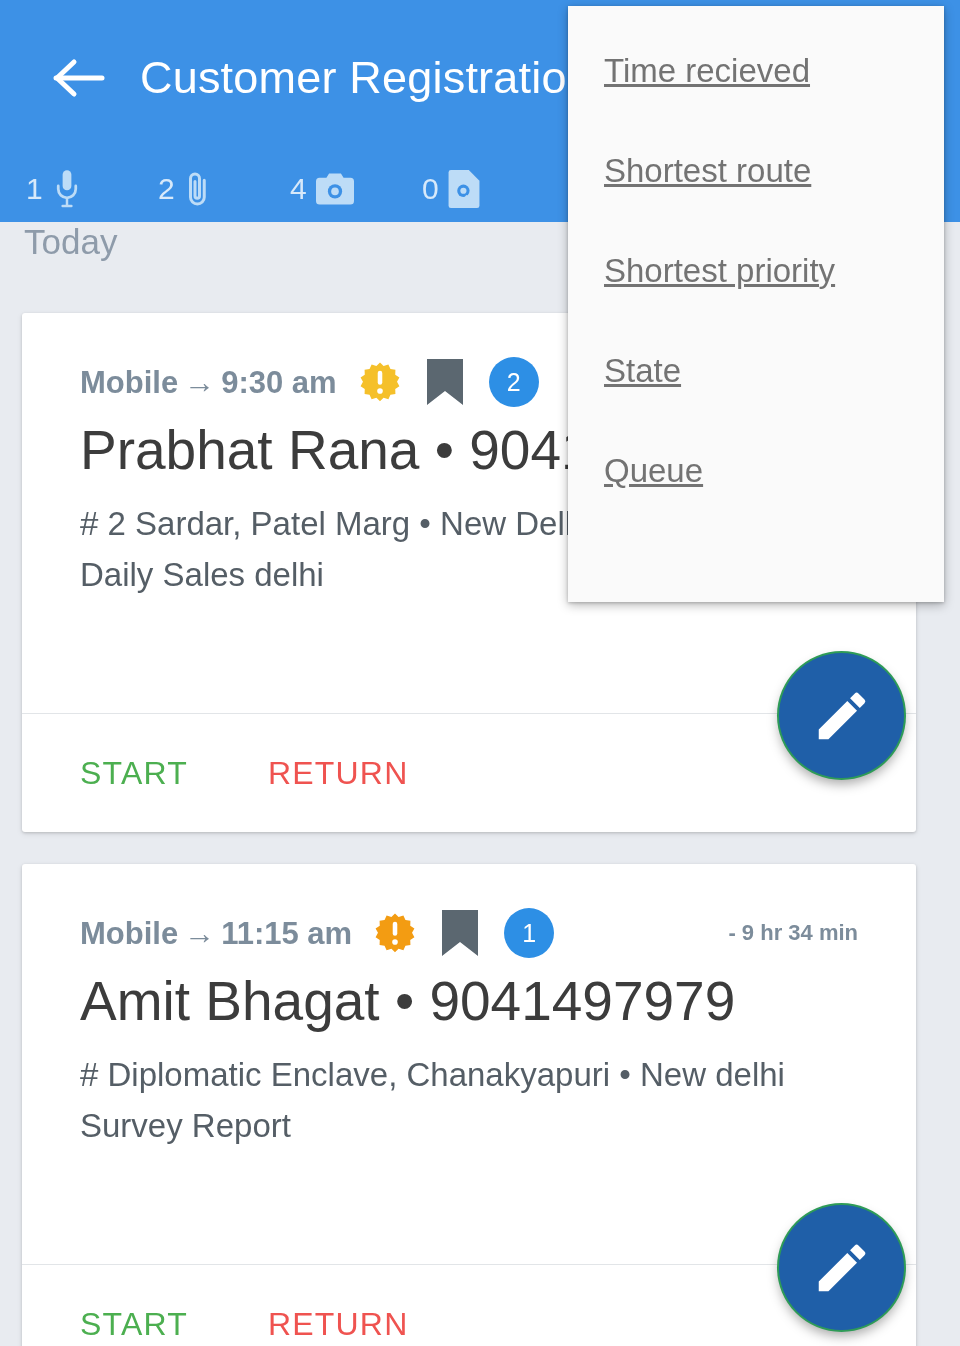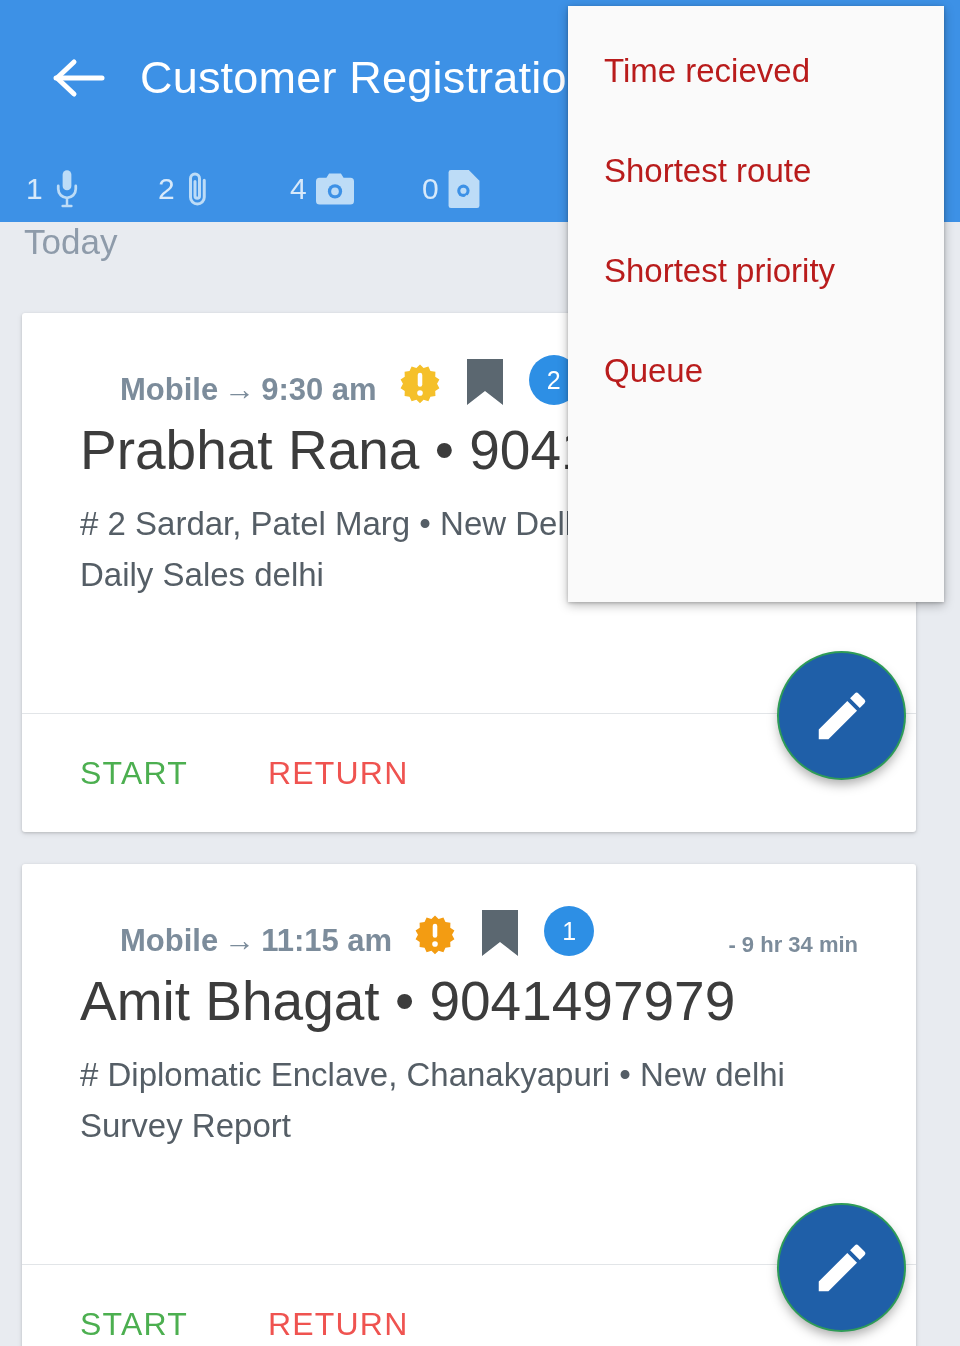--- a/index.html
+++ b/index.html
@@ -102,24 +102,23 @@
     box-shadow: 0 1px 3px rgba(0,0,0,0.16), 0 2px 6px rgba(0,0,0,0.08);
     overflow: hidden;
   }
   #card-1 { top: 313px;  height: 519px; }
   #card-2 { top: 864px;  height: 519px; }
 
   .card-body { padding: 46px 58px 0 58px; }
 
   .meta-row {
     display: flex;
-    align-items: flex-end;
+    align-items: center;
     height: 46px;
     margin-bottom: 14px;
-    margin-left: 40px;
   }
   .meta-source {
     color: #7C8C9B;
     font-size: 31px;
     font-weight: 700;
     white-space: nowrap;
     line-height: 1;
   }
   .meta-arrow {
     color: #7C8C9B;
@@ -241,24 +240,25 @@
   }
   .menu-item {
     height: 100px;
     display: flex;
     align-items: center;
     padding-left: 36px;
     cursor: pointer;
   }
   .menu-item span {
     font-size: 33px;
-    color: #b91c1c;
-    font-weight: 400;
-    line-height: 1;
-    white-space: nowrap;
+    color: #737373;
+    font-weight: 400;
+    line-height: 1;
+    white-space: nowrap;
+    text-decoration: underline;
   }
 </style>
 </head>
 <body>
 
 <div id="app">
 
   <div class="appbar">
     <div class="back-icon">
       <svg width="52" height="42" viewBox="0 0 52 42" fill="none" aria-hidden="true">
@@ -417,17 +417,20 @@
     <div class="menu-item">
       <span>Time recieved</span>
     </div>
     <div class="menu-item">
       <span>Shortest route</span>
     </div>
     <div class="menu-item">
       <span>Shortest priority</span>
     </div>
     <div class="menu-item">
+      <span>State</span>
+    </div>
+    <div class="menu-item">
       <span>Queue</span>
     </div>
   </div>
 
 </div>
 
 </body></html>

